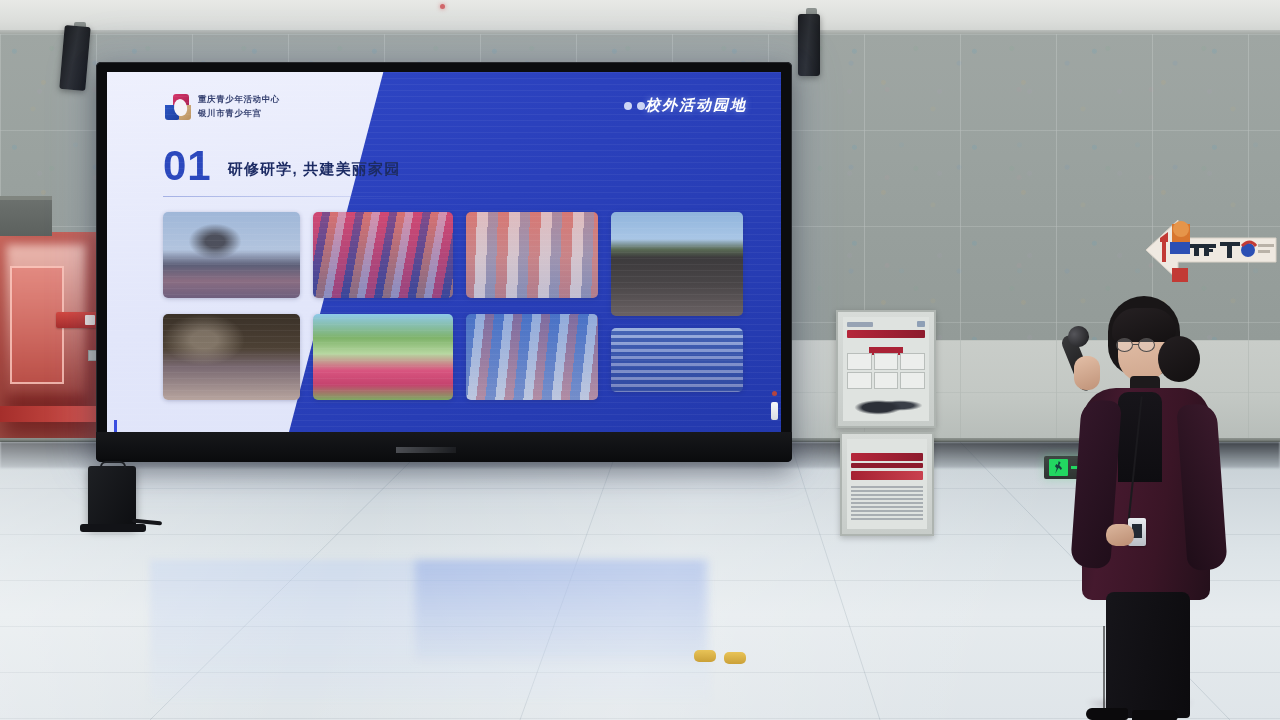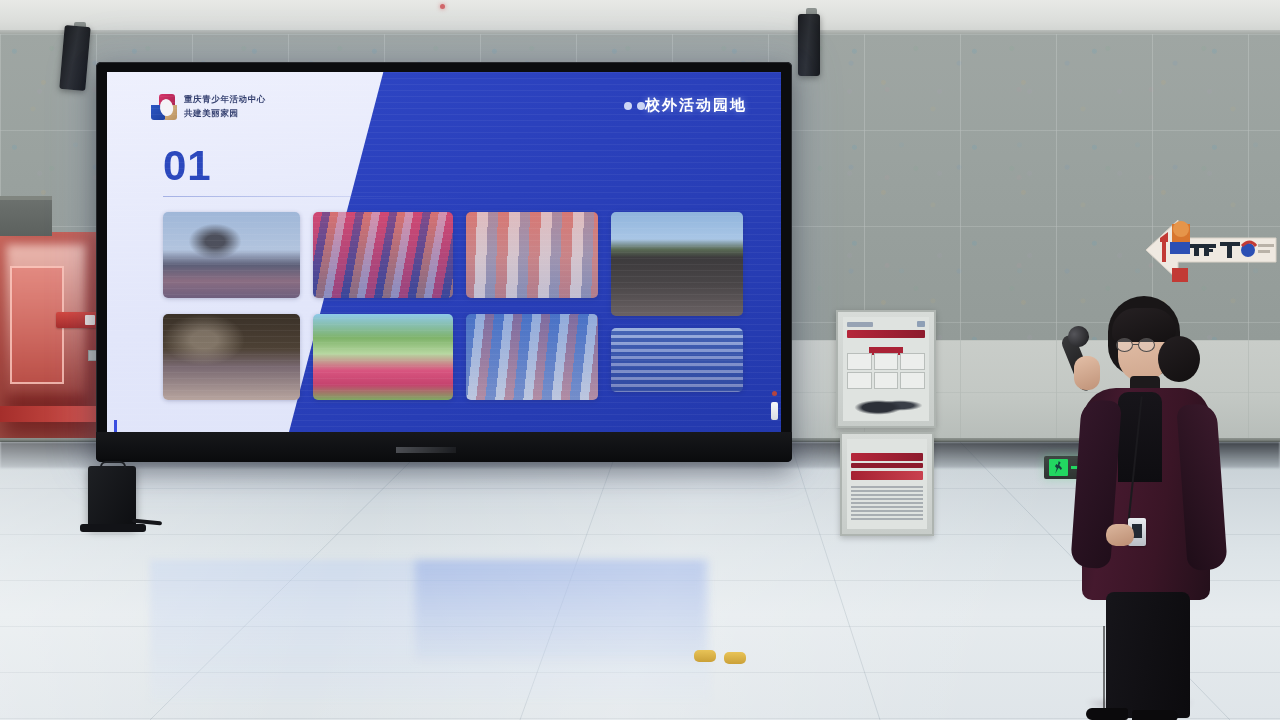--- a/index.html
+++ b/index.html
@@ -100,35 +100,35 @@
 
   
   .slide{ position:absolute; inset:0; background:#e6e9fb; }
   .slide-blue{ position:absolute; inset:0;
     background:linear-gradient(150deg,#2f48c8 0%,#2b41bd 40%,#2339ad 100%);
     clip-path:polygon(41% 0%, 100% 0%, 100% 100%, 27% 100%); }
   .slide-light{ position:absolute; inset:0;
     background:linear-gradient(170deg,#eef0fd 0%,#e2e6fa 55%,#dfe4f9 100%);
     clip-path:polygon(0% 0%, 41% 0%, 27% 100%, 0% 100%); }
 
-  .logo-wrap{ position:absolute; left:44px; top:22px; display:flex; align-items:center; gap:7px; }
+  .logo-wrap{ position:absolute; left:58px; top:22px; display:flex; align-items:center; gap:7px; }
   .logo-mark{ position:relative; width:26px; height:26px; }
   .lm-a{ position:absolute; left:8px; top:0; width:16px; height:14px;
     background:linear-gradient(135deg,#d5356a,#a92050); border-radius:3px 3px 0 0; }
   .lm-b{ position:absolute; left:0; top:11px; width:15px; height:15px;
     background:linear-gradient(135deg,#2b55c4,#1d3f9e); border-radius:0 0 3px 3px; }
   .lm-c{ position:absolute; left:14px; top:11px; width:12px; height:15px;
     background:linear-gradient(135deg,#d9b88a,#b9905e); border-radius:0 0 3px 0; }
   .lm-s{ position:absolute; left:9px; top:5px; width:13px; height:17px;
     background:#f4f3f8; border-radius:50% 50% 45% 45%; transform:rotate(-10deg); }
   .logo-text{ display:flex; flex-direction:column; gap:2px; }
   .logo-line{ font-size:8.5px; color:#1d2a5e; letter-spacing:.6px;
     font-weight:700; white-space:nowrap; opacity:.9; }
 
-  .hdr-right{ position:absolute; right:34px; top:24px; display:flex; align-items:center; gap:0; }
+  .hdr-right{ position:absolute; right:34px; top:24px; display:flex; align-items:center; gap:0;font-style:italic; }
   .hdr-dots{ display:flex; gap:5px; }
   .hdr-dot{ width:8px; height:8px; border-radius:50%; background:#ccd5f4; }
   .hdr-title{ font-size:15px; color:#ffffff; font-weight:700; letter-spacing:2px;
     text-shadow:0 0 6px rgba(180,200,255,.55); }
 
   .sec-row{ position:absolute; left:56px; top:76px; display:flex; align-items:flex-end; gap:16px; }
   .sec-num{ font-size:42px; line-height:.86; font-weight:700; color:#2b48bd;
     letter-spacing:1px; font-family:"Liberation Sans", sans-serif; }
   .sec-title{ font-size:15px; color:#1b2a63; font-weight:700; letter-spacing:1.2px;
     padding-bottom:5px; }
@@ -352,34 +352,35 @@
 
         <div class="logo-wrap">
           <div class="logo-mark">
             <div class="lm-a"></div>
               <div class="lm-b"></div>
               <div class="lm-c"></div>
               <div class="lm-s"></div>
           </div>
           <div class="logo-text">
             <div class="logo-line">重庆青少年活动中心</div>
-            <div class="logo-line">共建美丽家园</div>
+            <div class="logo-line">银川市青少年宫</div>
           </div>
         </div>
 
         <div class="hdr-right">
           <div class="hdr-dots">
             <div class="hdr-dot"></div>
             <div class="hdr-dot"></div>
           </div>
           <div class="hdr-title">校外活动园地</div>
         </div>
 
         <div class="sec-row">
           <div class="sec-num">01</div>
+          <div class="sec-title">研修研学, 共建美丽家园</div>
         </div>
         <div class="sec-rule"></div>
 
         <div class="grid">
           <div class="ph p1" style="left:0;   top:0;  width:137px; height:86px;">
             
           </div>
           <div class="ph p2" style="left:150px;top:0;  width:140px; height:86px;">
             
           </div>

